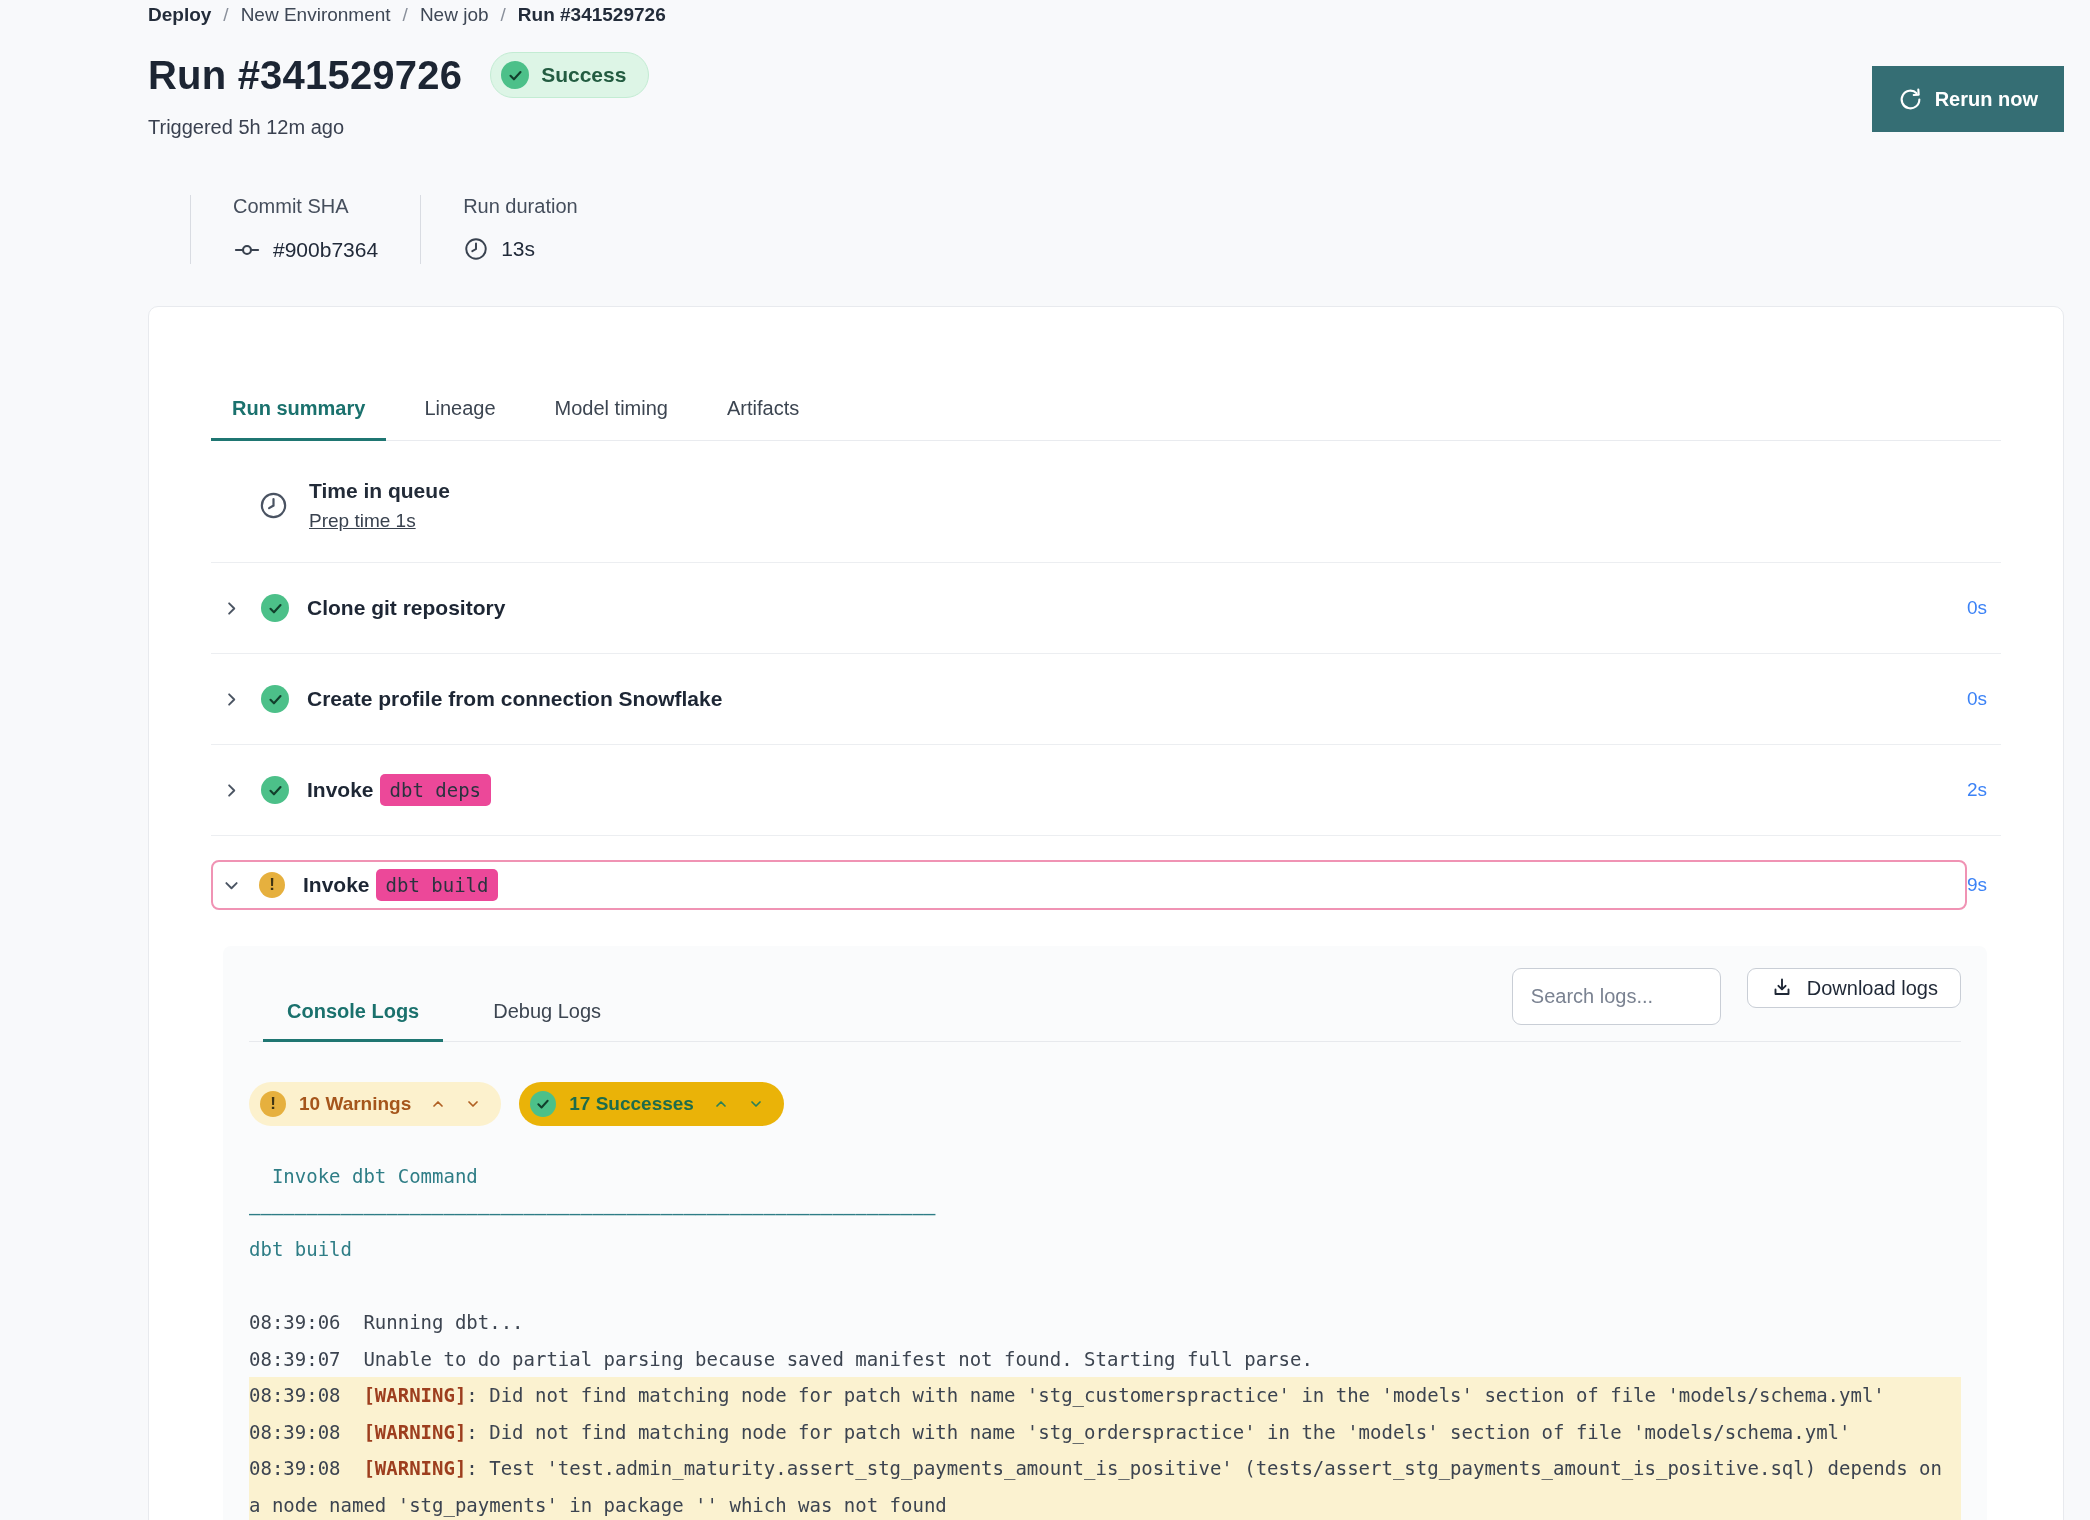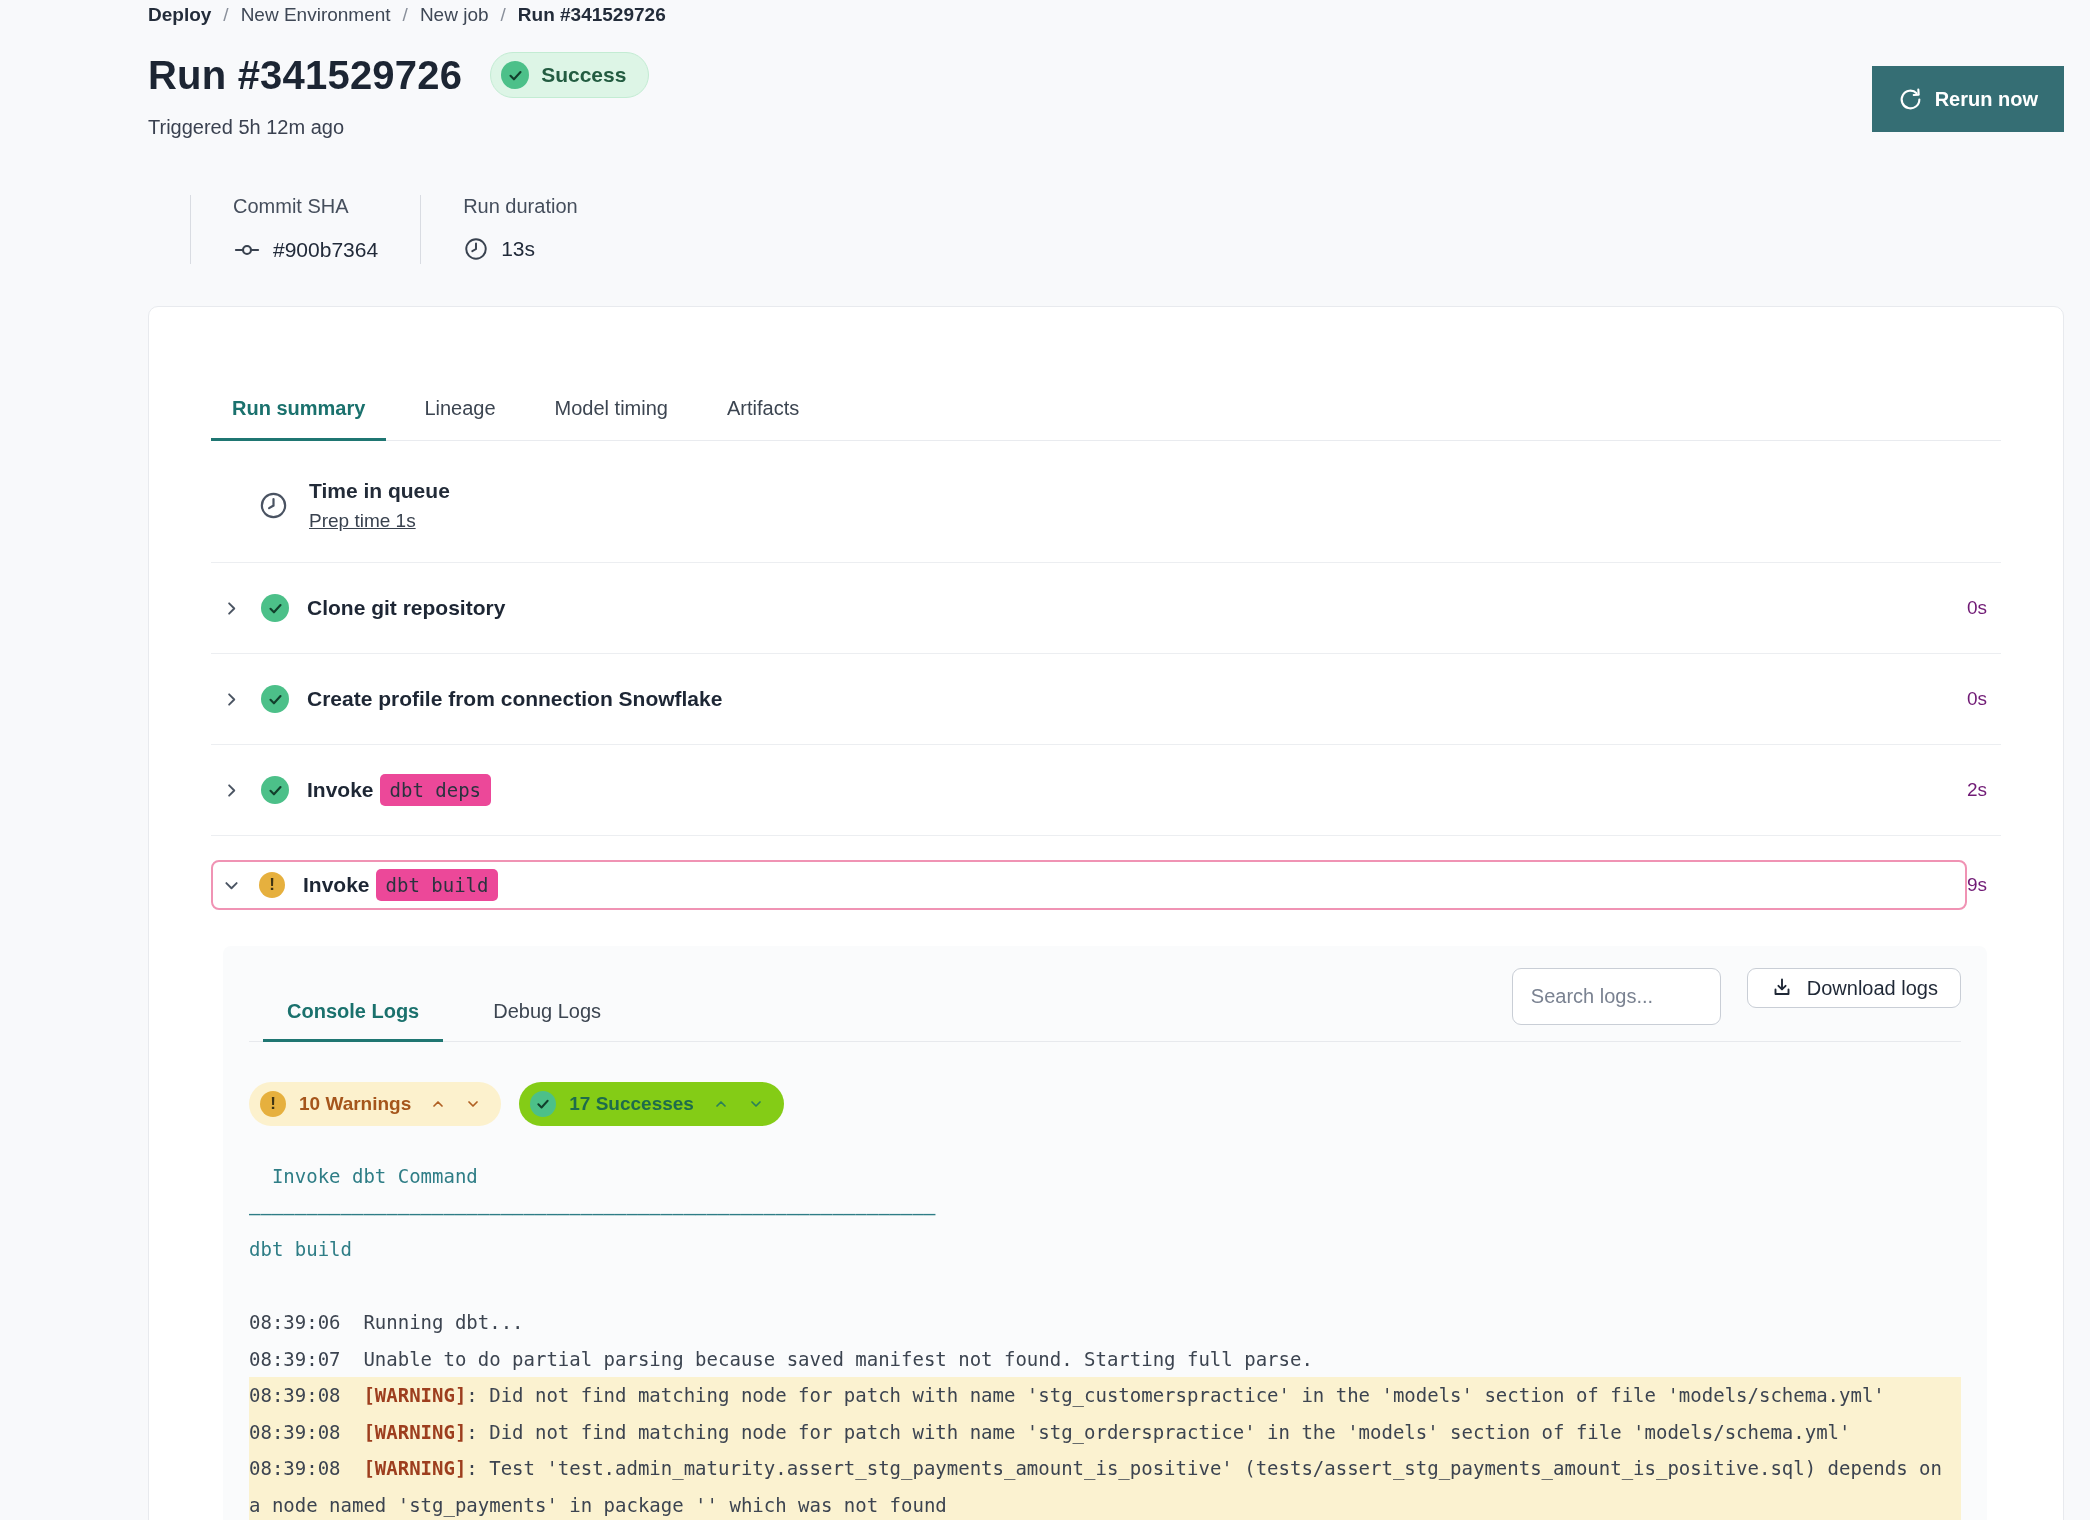--- a/index.html
+++ b/index.html
@@ -65,21 +65,21 @@
   .queue-title { font-size: 21px; font-weight: 700; color: #222b38; }
   .queue-link { display: inline-block; margin-top: 7px; font-size: 19px; color: #39424f; text-decoration: underline; cursor: pointer; }
   .clock-icon { color: #4a5362; display: inline-flex; }
 
   
   .step-row { display: flex; align-items: center; height: 91px; border-bottom: 1px solid #eceef1; padding-left: 11px; }
   .step-row .chev { display: inline-flex; color: #4b5563; cursor: pointer; margin-right: 20px; }
   .step-row .circle-icon { margin-right: 18px; }
   .step-name { font-size: 21px; font-weight: 700; color: #1d2634; }
   .code-chip { font-family: "DejaVu Sans Mono", monospace; font-size: 19px; color: #2a333f; background: #ec4899; border-radius: 5px; padding: 5px 10px; margin-left: 6px; font-weight: 400; }
-  .step-duration { margin-left: auto; font-size: 19px; color: #701a75; padding-right: 14px; }
+  .step-duration { margin-left: auto; font-size: 19px; color: #3b82f6; padding-right: 14px; }
   .step-row.expanded-wrap { border-bottom: none; height: auto; padding: 24px 0 0 0; align-items: center; }
   .pink-box {
     flex: 1; display: flex; align-items: center; height: 50px;
     border: 2px solid #f093b4; border-radius: 8px; padding-left: 9px;
   }
   .pink-box .chev { margin-right: 18px; }
   .pink-box .circle-icon { width: 26px; height: 26px; margin-right: 18px; }
 
   
   .logs-panel { margin-top: 36px; margin-left: 12px; margin-right: 14px; background: #fafbfc; border-radius: 8px; padding: 22px 26px 40px; }
@@ -98,21 +98,21 @@
     display: inline-flex; align-items: center; gap: 13px; cursor: pointer;
     height: 40px; padding: 0 22px; background: #ffffff; border: 1px solid #c9ced6;
     border-radius: 9px; font-size: 20px; color: #1f2836; font-family: "Liberation Sans", sans-serif;
   }
 
   
   .badges-row { display: flex; gap: 18px; margin-top: 40px; }
   .pill { display: inline-flex; align-items: center; gap: 13px; border-radius: 24px; padding: 9px 20px 9px 11px; font-size: 19px; font-weight: 700; }
   .pill .circle-icon { width: 26px; height: 26px; }
   .pill-warn { background: #fcf1cd; color: #a5551b; }
-  .pill-ok { background: #84cc16; color: #1e6c4b; }
+  .pill-ok { background: #eab308; color: #1e6c4b; }
   .pill .pchev { display: inline-flex; cursor: pointer; margin-left: 6px; }
 
   
   .log-lines { margin-top: 32px; font-family: "DejaVu Sans Mono", monospace; font-size: 19px; line-height: 36.5px; color: #3c4450; }
   .log-line { white-space: pre-wrap; word-break: break-word; }
   .log-line.cmd { color: #2e7d86; }
   .log-line.warning { background: #fbf2d0; }
   .log-line .wlabel { color: #9d3e1e; font-weight: 700; }
   .log-line.blank { min-height: 36.5px; }
 </style>

